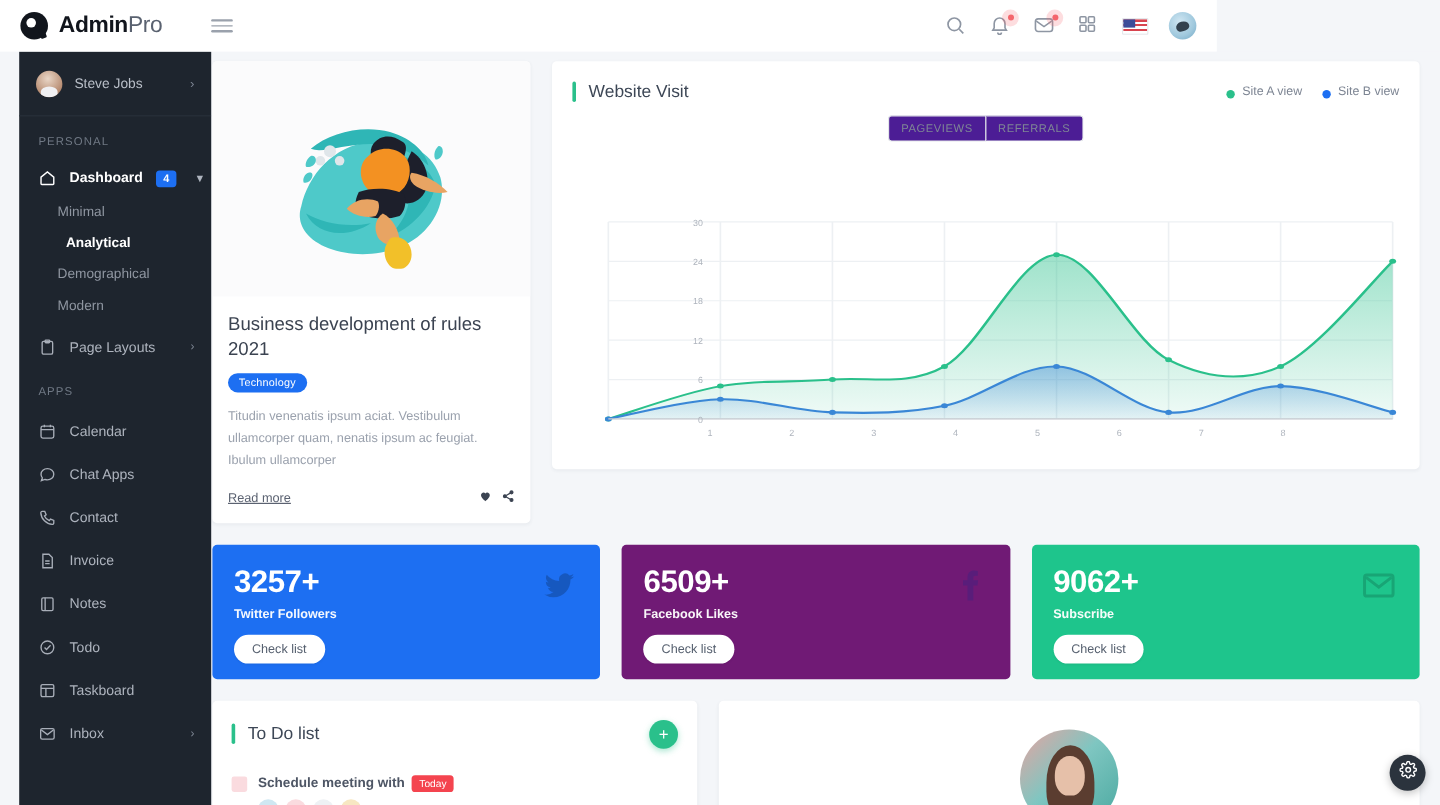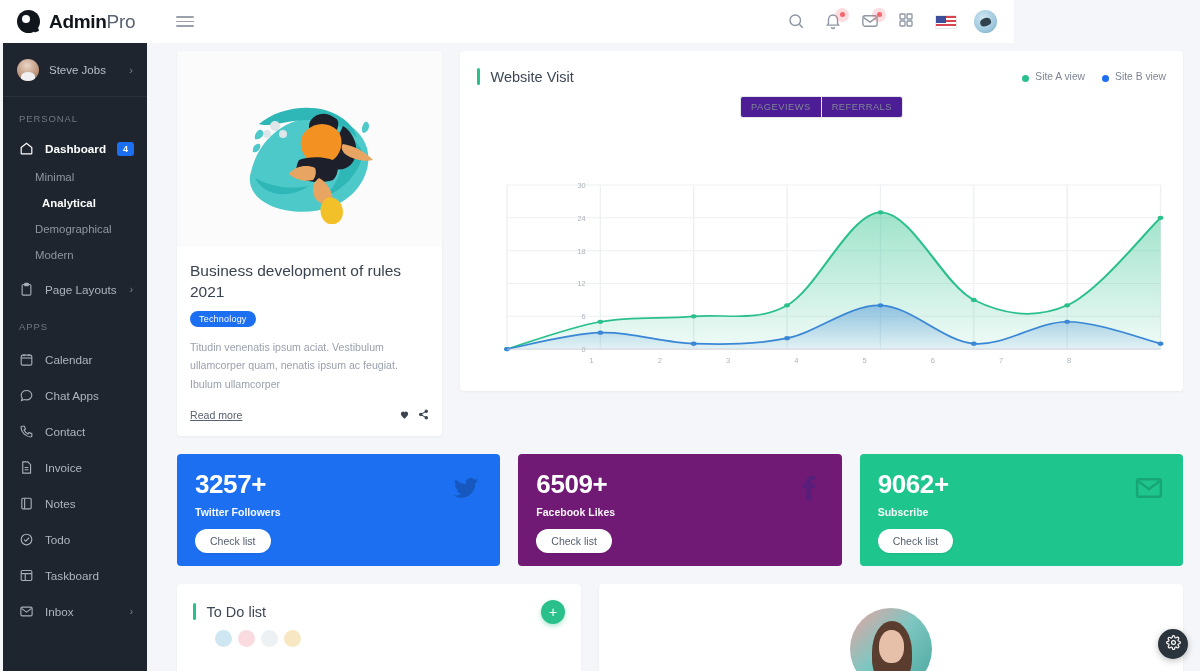--- a/index.html
+++ b/index.html
@@ -64,21 +64,21 @@
     background: radial-gradient(circle at 40% 35%, #cfe6f2, #9fc8dd 60%, #70a7c4);
     position: relative; overflow: hidden;
   }
   .avatar-top::after {
     content: ""; position: absolute; width: 11px; height: 8px; background: #32414e;
     border-radius: 50% 50% 40% 40%; left: 6px; top: 8px; transform: rotate(-18deg);
   }
 
   
   .sidebar {
-    position: absolute; top: 43px; left: 3px; width: 144px; height: 628px;
+    position: absolute; top: 43px; left: 16px; width: 160px; height: 628px;
     background: #1e252e; overflow: hidden; z-index: 20;
   }
   .side-user {
     height: 54px; display: flex; align-items: center; padding: 0 14px; gap: 10px;
     border-bottom: 1px solid #28303a; cursor: pointer;
   }
   .side-user-av {
     width: 22px; height: 22px; border-radius: 50%; flex: none;
     background: radial-gradient(circle at 45% 30%, #e9d6c6, #b98f75 65%, #7d5a46);
     position: relative; overflow: hidden;
@@ -574,20 +574,26 @@
 
   <div class="row" style="margin-top:18px">
     <div class="card todo-card">
       <div class="todo-head">
         <div class="bar-title">
           <span class="accent-bar"></span>
           <span class="card-title">To Do list</span>
         </div>
         <span class="fab-add">+</span>
       </div>
+      <div class="todo-item">
+        <span class="todo-chk"></span>
+        <span class="todo-txt">
+          <span>Schedule meeting with</span><span class="today-badge">Today</span>
+        </span>
+      </div>
       <div class="todo-avs">
         <span class="tav" style="background:#cfe7f2"></span>
         <span class="tav" style="background:#fadbdf"></span>
         <span class="tav" style="background:#eef1f4"></span>
         <span class="tav" style="background:#f7e7c2"></span>
       </div>
     </div>
 
     <div class="card profile-card">
       <div class="profile-av">

